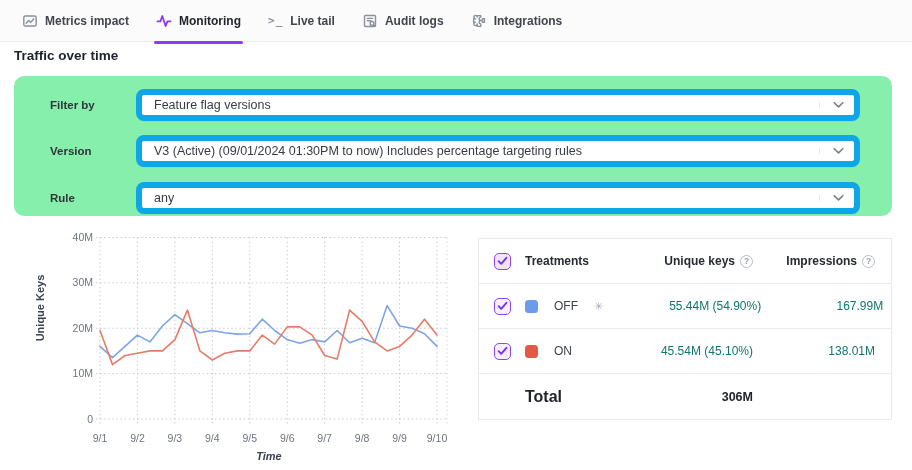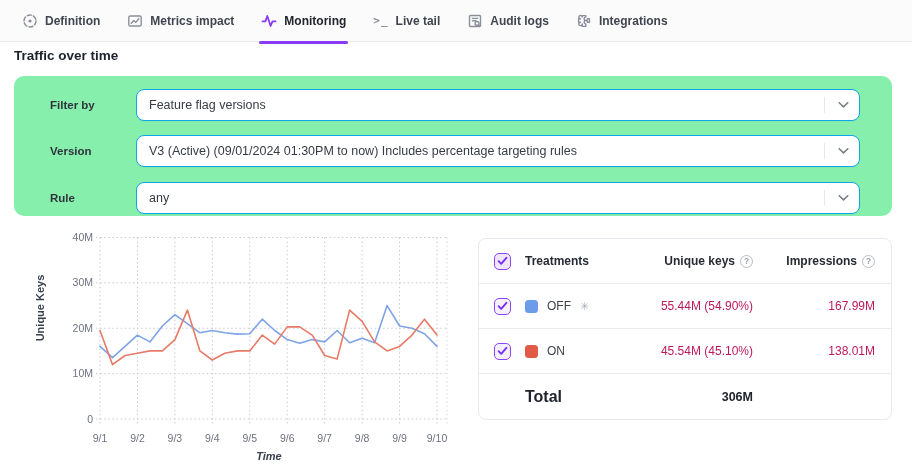--- a/index.html
+++ b/index.html
@@ -25,70 +25,61 @@
   
   .page-title { position:absolute; left:14px; top:48px; font-size:13.5px; font-weight:700; color:#1d222c; }
 
   
   .panel { position:absolute; left:14px; top:76px; width:878px; height:140px;
            background:#86efac; border-radius:10px; }
   .frow { position:absolute; left:0; width:100%; height:32px; }
   .frow .flabel { position:absolute; left:36px; top:0; line-height:32px;
                   font-size:11.5px; font-weight:700; color:#30343d; }
   .select { position:absolute; left:122px; top:0; width:724px; height:32px; background:#fff;
-            border:1px solid #0ea5e9; border-radius:8px; display:flex; align-items:center;
+            border:6px solid #0ea5e9; border-radius:8px; display:flex; align-items:center;
             font-size:12.5px; color:#363b45; padding:0 46px 0 12px; cursor:pointer;
             box-shadow:0 1px 1px rgba(25,28,40,.03); }
   .select .sel-text { overflow:hidden; white-space:nowrap; text-overflow:ellipsis; }
   .select .divider { position:absolute; right:34px; top:7px; bottom:7px; width:1px; background:#e7e8ec; }
   .select .chev { position:absolute; right:10px; top:50%; transform:translateY(-50%); display:flex; }
 
   
   .chart-wrap { position:absolute; left:0; top:224px; width:470px; height:246px; }
   .ylab { position:absolute; left:40px; top:300px; transform:translate(-50%,-50%) rotate(-90deg) translateX(-8px);
           transform-origin:center; font-size:11px; font-weight:700; color:#3a4150; white-space:nowrap; }
   .xlab { position:absolute; left:184px; top:450px; width:170px; text-align:center;
           font-size:11px; font-weight:700; color:#3a4150;font-style:italic; }
 
   
   .ttable { position:absolute; left:478px; top:238px; width:414px; background:#fff;
-            border:1px solid #e7e9ee; border-radius:8px; overflow:hidden; }
+            border:1px solid #e7e9ee; border-radius:0; overflow:hidden; }
   .trow { display:grid; grid-template-columns:46px 1fr 158px 122px; align-items:center;
           height:45px; padding-right:16px; border-bottom:1px solid #e9ebef; }
   .trow:last-child { border-bottom:none; }
   .cell-check { display:flex; justify-content:center; }
   .checkbox { width:17px; height:17px; border:1.5px solid #8d46f5; border-radius:5px;
               background:#f6effe; display:flex; align-items:center; justify-content:center; cursor:pointer; }
   .thead-cell { font-size:12px; font-weight:700; color:#262b34; display:flex; align-items:center; gap:5px; }
   .num-col { justify-content:flex-end; text-align:right; }
-  .treat-cell { display:flex; align-items:flex-end; gap:9px; font-size:12px; color:#3c414b; font-weight:500; }
+  .treat-cell { display:flex; align-items:flex-end; gap:16px; font-size:12px; color:#3c414b; font-weight:500; }
   .swatch { width:13px; height:13px; border-radius:3.5px; }
   .defmark { color:#a9aeb8; font-size:11px; }
-  .val { font-size:12px; color:#be185d; text-align:right; }
+  .val { font-size:12px; color:#0f766e; text-align:right; }
   .total-label { font-size:16px; font-weight:700; color:#20242c; }
   .total-val { font-size:12.5px; font-weight:700; color:#20242c; text-align:right; }
   .help { width:13px; height:13px; border:1.2px solid #b9bdc6; border-radius:50%;
           color:#9aa0ab; font-size:8.5px; font-weight:700; display:inline-flex;
           align-items:center; justify-content:center; cursor:pointer; flex:0 0 auto; }
 </style>
 </head>
 <body>
 
 <div class="stage">
 
   <div class="tabbar">
-    <div class="tab">
-      <span class="ticon">
-        <svg width="16" height="16" viewBox="0 0 16 16" fill="none" stroke-width="1.5" stroke-linecap="round">
-          <circle cx="8" cy="8" r="6" stroke-dasharray="4 2.2"></circle>
-            <circle cx="8" cy="8" r="1.6" fill="#8a8f9a" stroke="none"></circle>
-        </svg>
-      </span>
-      <span>Definition</span>
-    </div>
     <div class="tab">
       <span class="ticon">
         <svg width="16" height="16" viewBox="0 0 16 16" fill="none" stroke-width="1.4" stroke-linecap="round" stroke-linejoin="round">
           <rect x="1.8" y="3" width="12.4" height="10" rx="1.6"></rect>
             <polyline points="4.2,10.3 6.8,7.6 8.8,9.4 11.8,5.8"></polyline>
         </svg>
       </span>
       <span>Metrics impact</span>
     </div>
     <div class="tab active">

